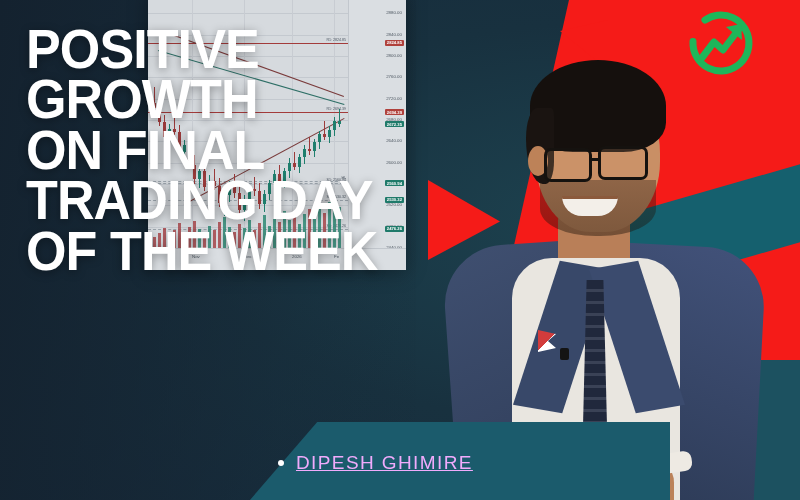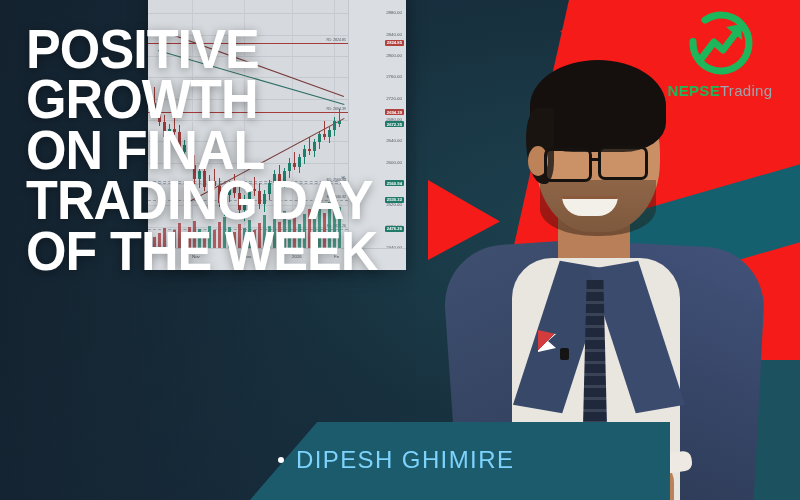--- a/index.html
+++ b/index.html
@@ -209,22 +209,23 @@
     position:absolute; left:250px; bottom:0; width:420px; height:78px;
     background:#1b5b6c;
     clip-path:polygon(16% 0%, 100% 0%, 100% 100%, 0% 100%);
   }
   .speaker {
     position:absolute; left:278px; bottom:26px;
     display:flex; align-items:center; gap:12px;
   }
   .speaker .dot { width:6px; height:6px; border-radius:50%; background:#ffffff; }
   .speaker .nm {
-    color:#7dd3fc; font-size:24px; letter-spacing:1.4px;
+    color:#f0abfc; font-size:19px; letter-spacing:1.4px;
     font-family:"Liberation Sans", sans-serif;
+    text-decoration:underline;
   }
 </style>
 </head>
 <body>
 
 <div id="thumbnail">
 
   <div class="bg-base"></div>
   <div class="teal-wedge"></div>
   <div class="teal-wedge2"></div>
@@ -447,23 +448,20 @@
   </div>
 
   <div class="logo">
     <div class="logo-mark">
       <svg viewBox="0 0 66 66" width="66" height="66">
         <path d="M33 5 A28 28 0 1 1 32.9 5" fill="none" stroke="#1eb65a" stroke-width="7" stroke-linecap="round" stroke-dasharray="150 30" transform="rotate(-35 33 33)"></path>
         <polyline points="13,49 26,32 35,40 51,19" fill="none" stroke="#1eb65a" stroke-width="7" stroke-linejoin="round" stroke-linecap="round"></polyline>
         <polygon points="53,14 54,30 38,17" fill="#1eb65a"></polygon>
       </svg>
     </div>
-    <div class="logo-text">
-      <span class="b">NEPSE</span><span class="g">Trading</span>
-    </div>
   </div>
 
   <div class="headline">
     <span class="ln">POSITIVE</span>
     <span class="ln">GROWTH</span>
     <span class="ln">ON FINAL</span>
     <span class="ln">TRADING DAY</span>
     <span class="ln">OF THE WEEK</span>
   </div>
 

